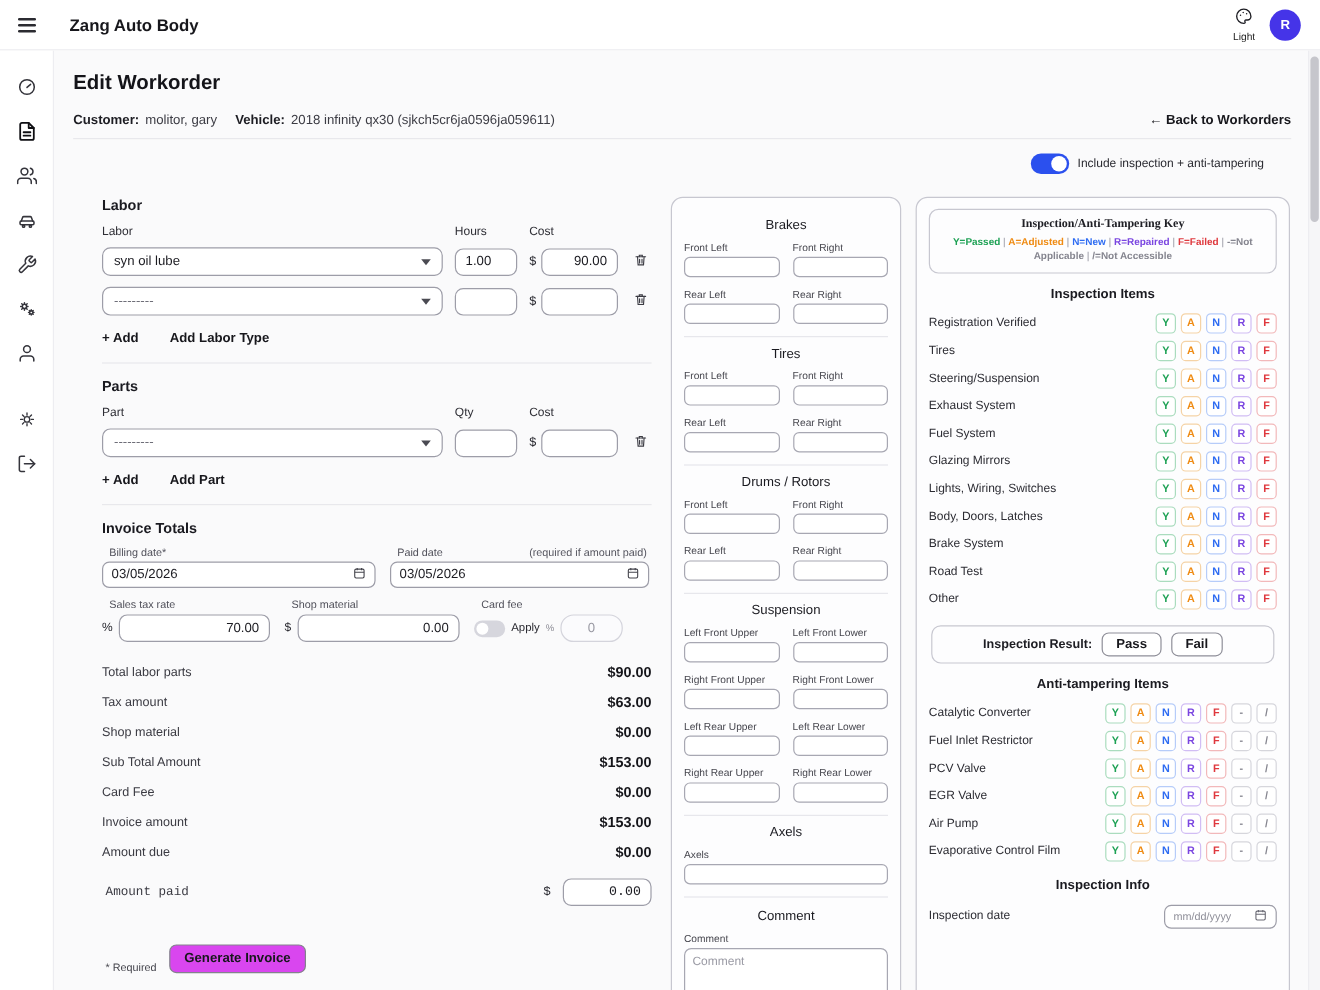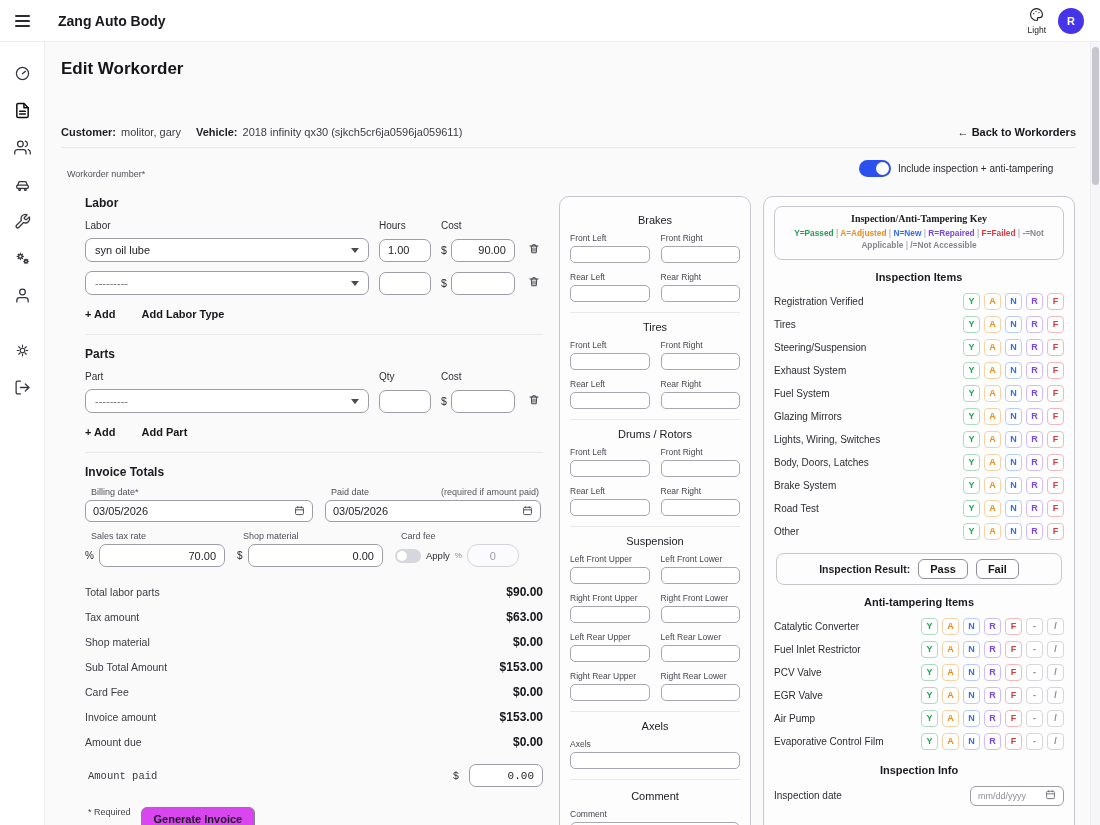--- a/index.html
+++ b/index.html
@@ -17,21 +17,21 @@
 .avatar{width:26px;height:26px;border-radius:50%;background:#4534e8;color:#fff;font-size:11px;font-weight:bold;display:flex;align-items:center;justify-content:center;cursor:pointer;}
 
 .sidebar{position:absolute;top:42px;left:0;bottom:0;width:45px;background:#fff;border-right:1px solid #ededf1;display:flex;flex-direction:column;align-items:center;padding-top:20px;gap:13px;z-index:4;}
 .side-icon{width:24px;height:24px;display:flex;align-items:center;justify-content:center;color:#35353c;cursor:pointer;}
 .side-icon.active{color:#0e0e12;}
 .side-gap{height:5px;}
 
 .main{position:absolute;top:42px;left:45px;right:10px;bottom:0;background:#fafafb;overflow:hidden;padding:17px 14px 0 16px;}
 .page-title{font-size:17px;font-weight:bold;color:#141419;margin-bottom:15px;}
 .customer-row{display:flex;align-items:baseline;gap:5px;font-size:11px;color:#3c3c44;}
-.customer-row .b{font-weight:bold;color:#1d1d23;margin-top:32px;}
+.customer-row .b{font-weight:bold;color:#1d1d23;}
 .vlab{margin-left:10px;}
 .back-link{margin-left:auto;font-weight:bold;font-size:11px;color:#17171c;cursor:pointer;text-decoration:none;}
 .divider{border-bottom:1px solid #e8e8ec;margin:9px 0 12px;}
 
 .field-label{font-size:9px;color:#50505a;margin:0 0 3px 6px;}
 .text-input{height:23px;border:1px solid #9d9da8;border-radius:7px;background:#fff;padding:0 8px;font-size:11px;color:#1c1c22;}
 
 .wo-row{display:flex;align-items:flex-end;margin-bottom:14px;}
 .wo-field{width:782px;}
 .wo-input{width:100%;height:24px;}
@@ -86,21 +86,21 @@
 .cf-input{width:52px;border-radius:11px;text-align:center;background:#fbfbfd;border-color:#d4d4dc;color:#9a9aa4;}
 
 #totals-rows{margin-top:12px;}
 .total-row{display:flex;justify-content:space-between;align-items:center;padding:5.5px 0;}
 .total-label{font-size:10.5px;color:#3a3a42;}
 .total-value{font-size:12px;font-weight:bold;color:#141419;}
 .amount-paid-row{display:flex;align-items:center;margin-top:6px;padding:4px 0;font-family:Liberation Mono, monospace;}
 .ap-label{font-size:10.5px;color:#3a3a42;margin-left:3px;}
 .ap-group{margin-left:auto;display:flex;align-items:center;gap:6px;}
 .ap-input{width:74px;text-align:right;}
-.gen-row{display:flex;align-items:flex-start;gap:10px;margin-top:16px;padding-bottom:14px;}
+.gen-row{display:flex;align-items:flex-end;gap:10px;margin-top:28px;padding-bottom:14px;}
 .req-note{font-size:9px;color:#44444c;margin-left:3px;}
 .gen-btn{border:1px solid #83838d;border-radius:6px;background:#d946ef;padding:5px 12px;font-size:11px;font-weight:bold;color:#17171c;}
 
 .m-section{padding:4px 0 10px;}
 .m-section + .m-section{border-top:1px solid #e7e7ec;}
 .m-title{text-align:center;font-size:11px;font-weight:normal;color:#1a1a20;margin:4px 0 7px;}
 .m-grid{display:grid;grid-template-columns:1fr 1fr;column-gap:11px;row-gap:9px;}
 .m-grid.full{grid-template-columns:1fr;}
 .m-label{font-size:8.5px;color:#46464e;margin-bottom:3px;}
 .m-input{width:100%;height:17px;border:1px solid #a7a7b2;border-radius:5px;background:#fff;padding:0 5px;font-size:10px;}
@@ -231,21 +231,20 @@
     <span class="b">Customer:</span>
     <span>molitor, gary</span>
     <span class="b vlab">Vehicle:</span>
     <span>2018 infinity qx30 (sjkch5cr6ja0596ja059611)</span>
     <a class="back-link">← Back to Workorders</a>
   </div>
   <div class="divider"></div>
 
   <div class="wo-row">
     <div class="wo-field">
-      <div class="field-label">Workorder number*</div>
     </div>
     <div class="toggle-group">
       <div class="toggle">
           <div class="knob"></div>
         </div>
       <span class="toggle-label">Include inspection + anti-tampering</span>
     </div>
   </div>
 
   <div class="columns">

